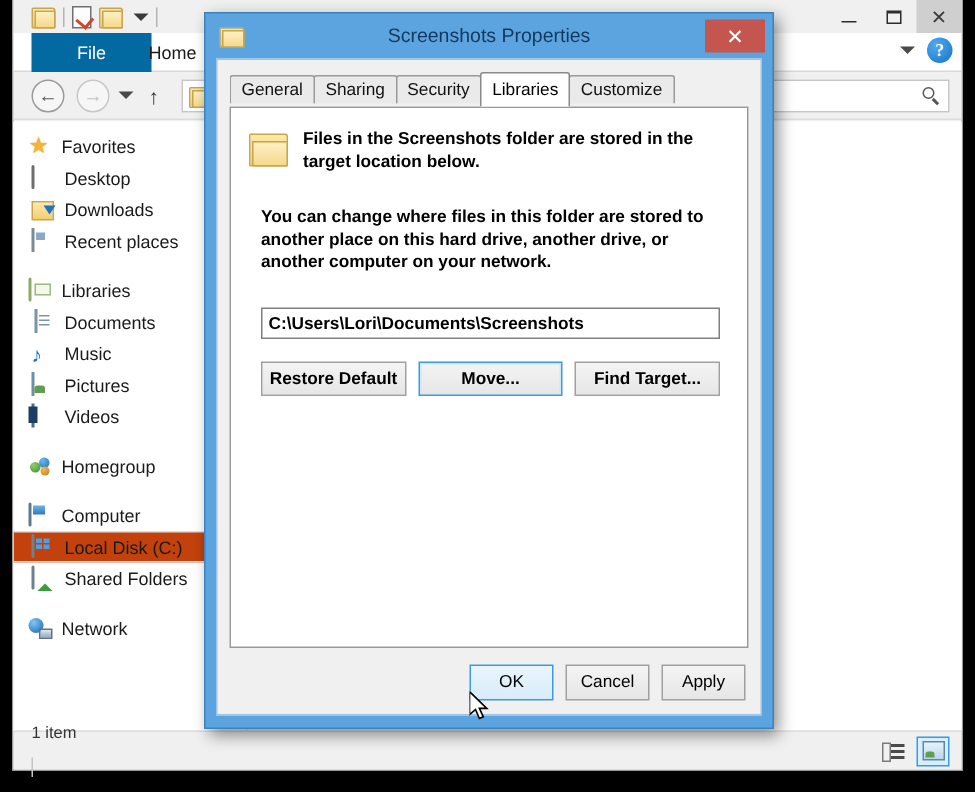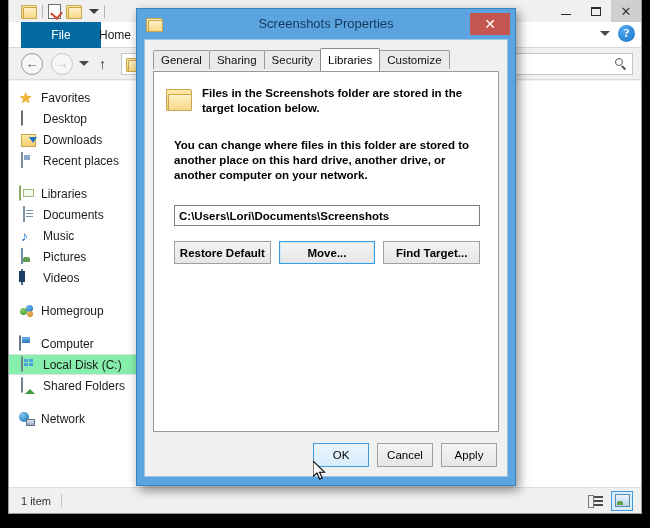--- a/index.html
+++ b/index.html
@@ -123,21 +123,21 @@
     background: #ffffff; display: flex;
   }
   #nav-pane {
     width: 155px; background: #ffffff; padding-top: 6px;
     font-size: 12px; color: #1b1b1b; overflow: hidden; flex: none;
   }
   #file-pane { flex: 1; background: #ffffff; border-left: 1px solid #e4e4e4; }
 
   .nav-item { display: flex; align-items: center; height: 21px; padding-left: 10px; gap: 6px; white-space: nowrap; }
   .nav-item.child { padding-left: 12px; }
-  .nav-item.selected { background: #86efac; border: 1px solid #e0e0e0; border-left: none; border-right: none; height: 21px; }
+  .nav-item.selected { background: #c2410c; border: 1px solid #e0e0e0; border-left: none; border-right: none; height: 21px; }
   .nav-spacer { height: 12px; }
   .nav-ico { width: 16px; height: 16px; flex: none; position: relative; }
 
   
   .ico-star { color: #f2b632; font-size: 15px; line-height: 16px; text-shadow: 0 0 1px #c98b12; }
   .ico-monitor { width: 15px; height: 12px; background: linear-gradient(180deg,#3f8ddc,#1b5fa8); border: 1.5px solid #6e6e6e; border-radius: 1px; margin-top: 2px; }
   .ico-dl { position: relative; width: 16px; height: 16px; }
   .ico-dl .f { position: absolute; inset: 2px 1px 1px 0; background: linear-gradient(180deg,#fde9a9,#f2cf74); border: 1px solid #c9a54c; }
   .ico-dl .arrow { position: absolute; left: 8px; top: 5px; width: 0; height: 0; border-left: 4px solid transparent; border-right: 4px solid transparent; border-top: 6px solid #1f72c2; }
   .ico-recent { width: 15px; height: 13px; background: linear-gradient(180deg,#dfe7ef,#b9c6d4); border: 1px solid #7d8b99; margin-top: 2px; position: relative; }
@@ -166,21 +166,21 @@
   .ico-net .globe { position:absolute; left:0; top:1px; width:10px; height:10px; border-radius:50%; background: radial-gradient(circle at 35% 30%,#7fc6f2,#1665ad); }
   .ico-net .scr { position:absolute; right:0; bottom:1px; width:9px; height:7px; background: linear-gradient(180deg,#dfe8f0,#96a9bb); border:1px solid #5f7288; }
 
   
   #status-bar {
     position: absolute; left: 0; right: 0; bottom: 0; height: 26px;
     background: #f0f0f0; border-top: 1px solid #dcdcdc;
     display: flex; align-items: center; justify-content: space-between;
     padding: 0 8px 0 12px; font-size: 11px; color: #333;
   }
-  .status-left { display: flex; align-items: center; gap: 10px; }
+  .status-left { display: flex; gap: 10px; flex-direction: column; }
   .status-sep { width: 1px; height: 13px; background: #c4c4c4; }
   .view-btns { display: flex; align-items: center; gap: 5px; }
   .vbtn { width: 22px; height: 20px; display: flex; align-items: center; justify-content: center; }
   .vbtn.active { border: 1px solid #3c9ade; background: #d9eefb; }
   .ico-details { width: 15px; height: 11px; position: relative; }
   .ico-details:before { content:""; position:absolute; left:0; top:0; width:4px; height:11px; border:1px solid #7a7a7a; }
   .ico-details:after { content:""; position:absolute; left:6px; top:1px; width:9px; height:1.5px; background:#4a4a4a; box-shadow:0 4px 0 #4a4a4a, 0 8px 0 #4a4a4a; }
   .ico-largeicons { width: 15px; height: 13px; background: linear-gradient(180deg,#e9f3fb,#b9d6ea); border: 1.5px solid #5f88a8; position: relative; }
   .ico-largeicons:after { content:""; position:absolute; left:1px; bottom:1px; width:6px; height:4px; background:#5f9e4e; border-radius:2px 2px 0 0; }
 

